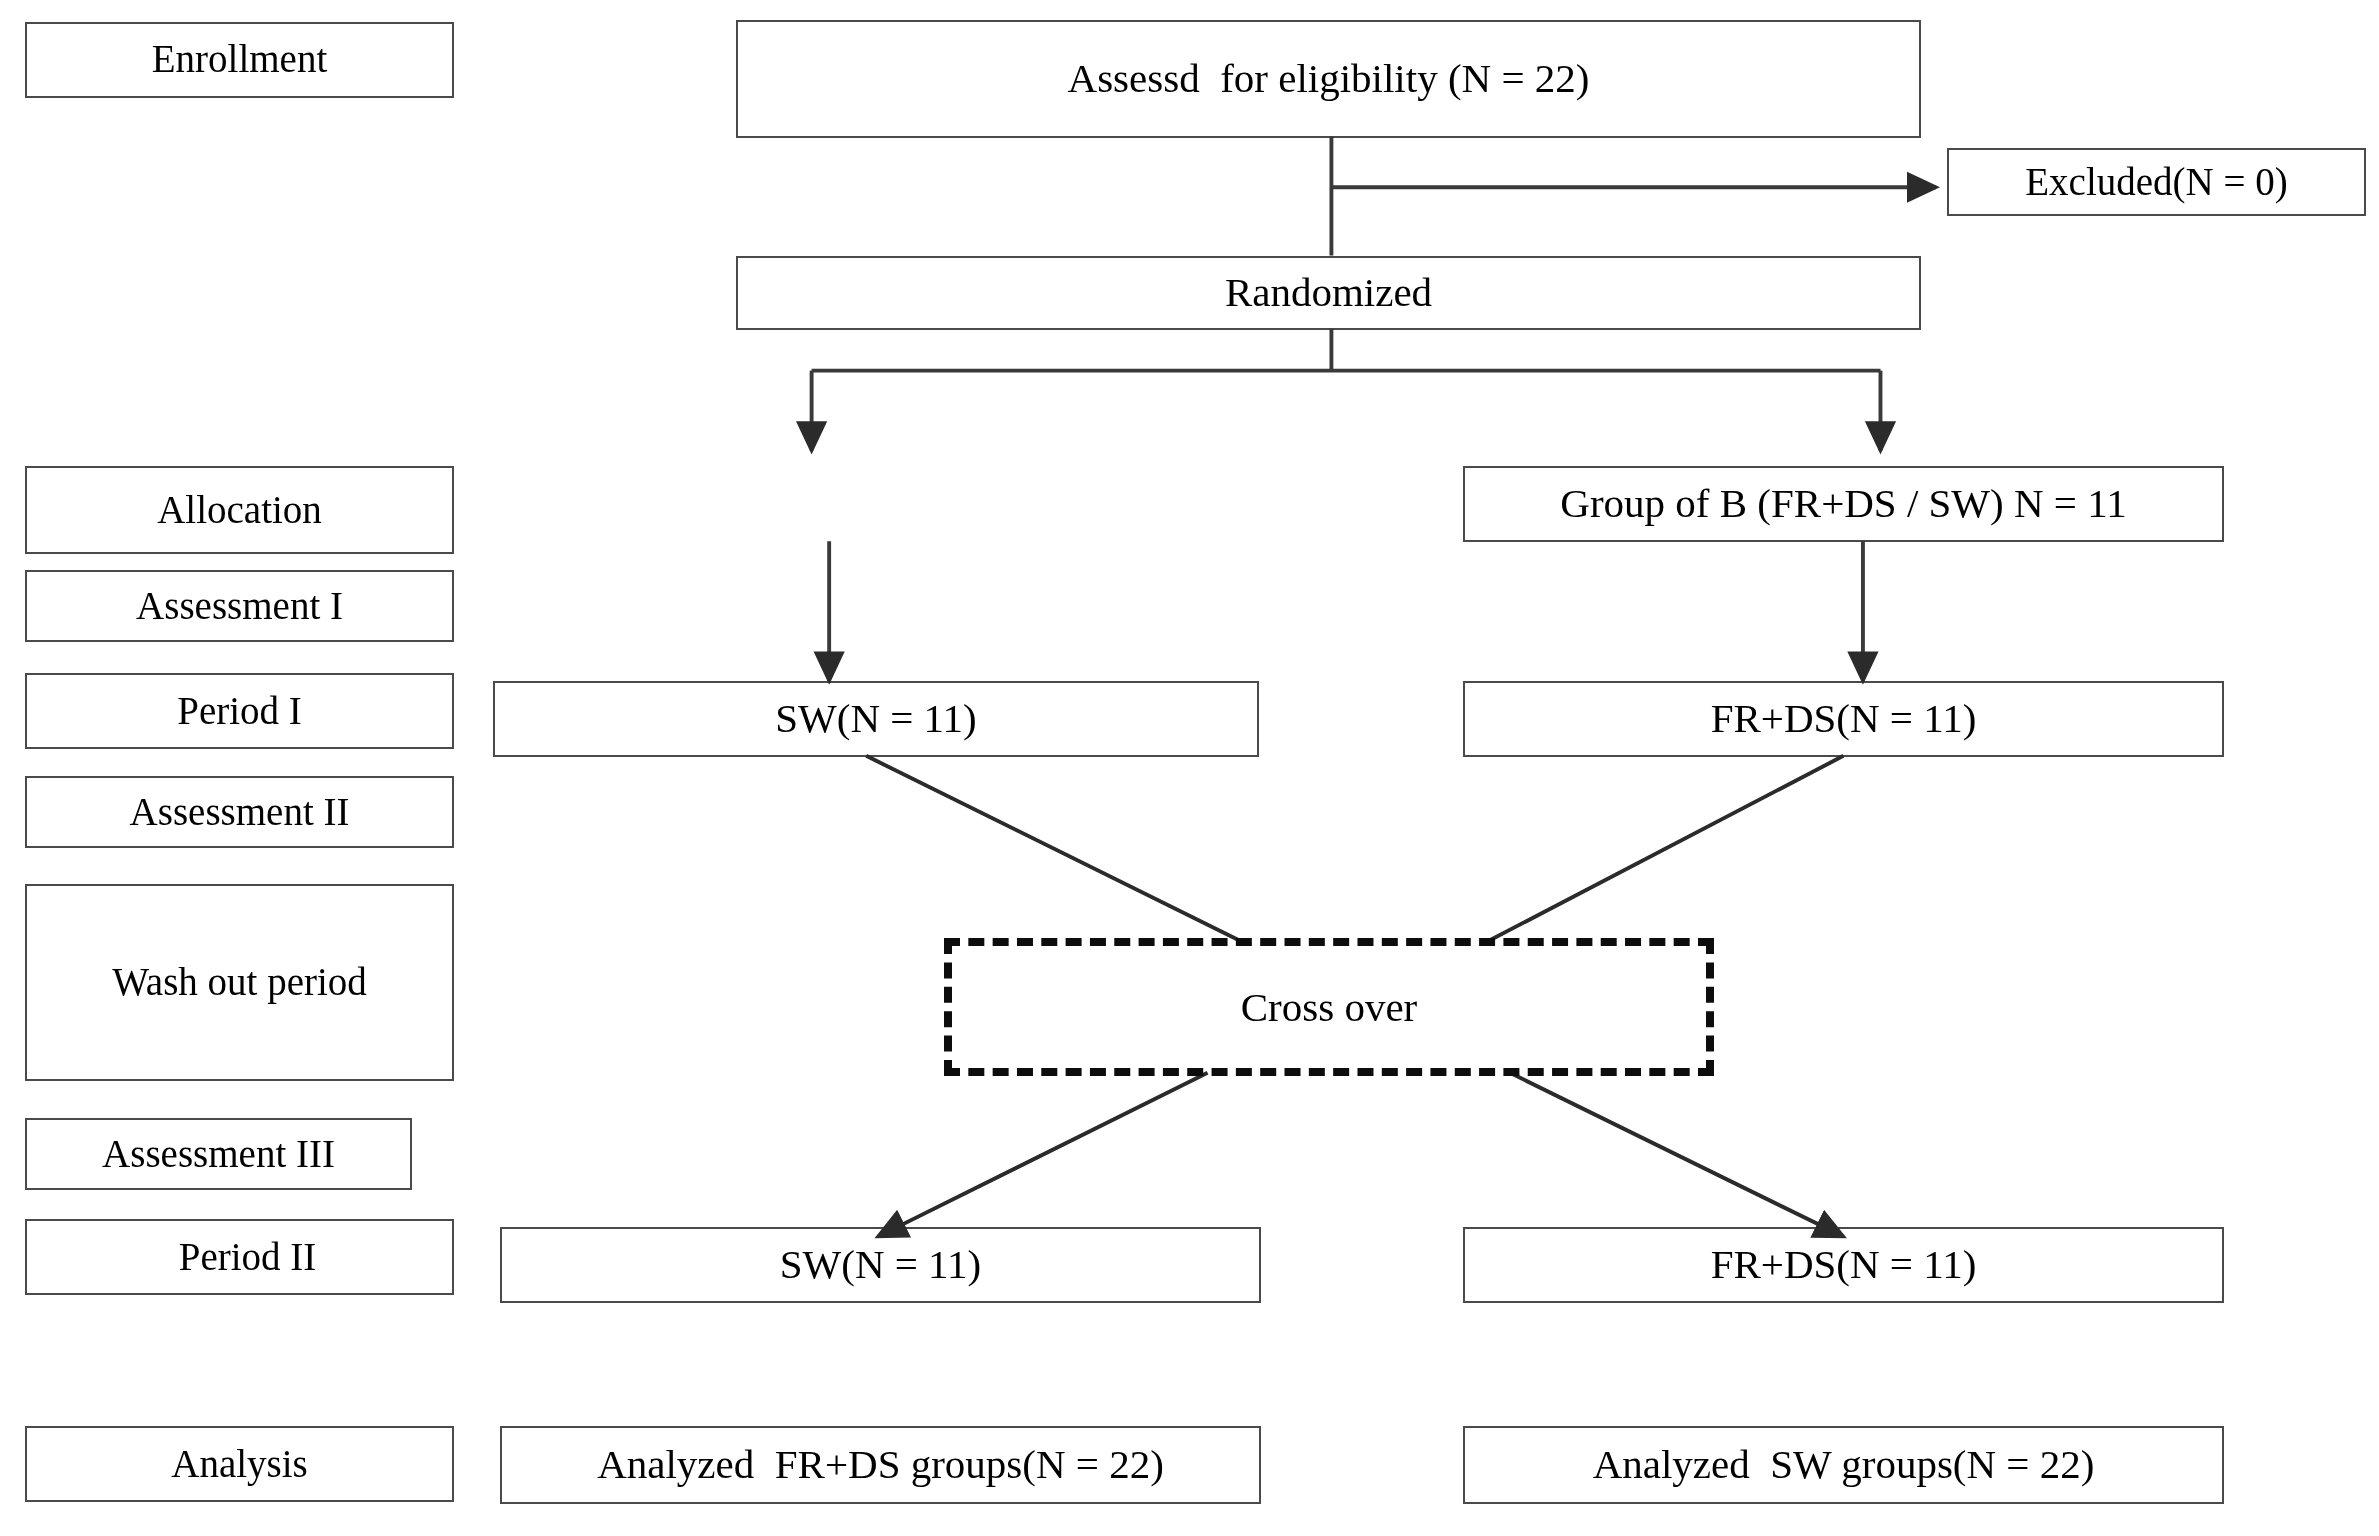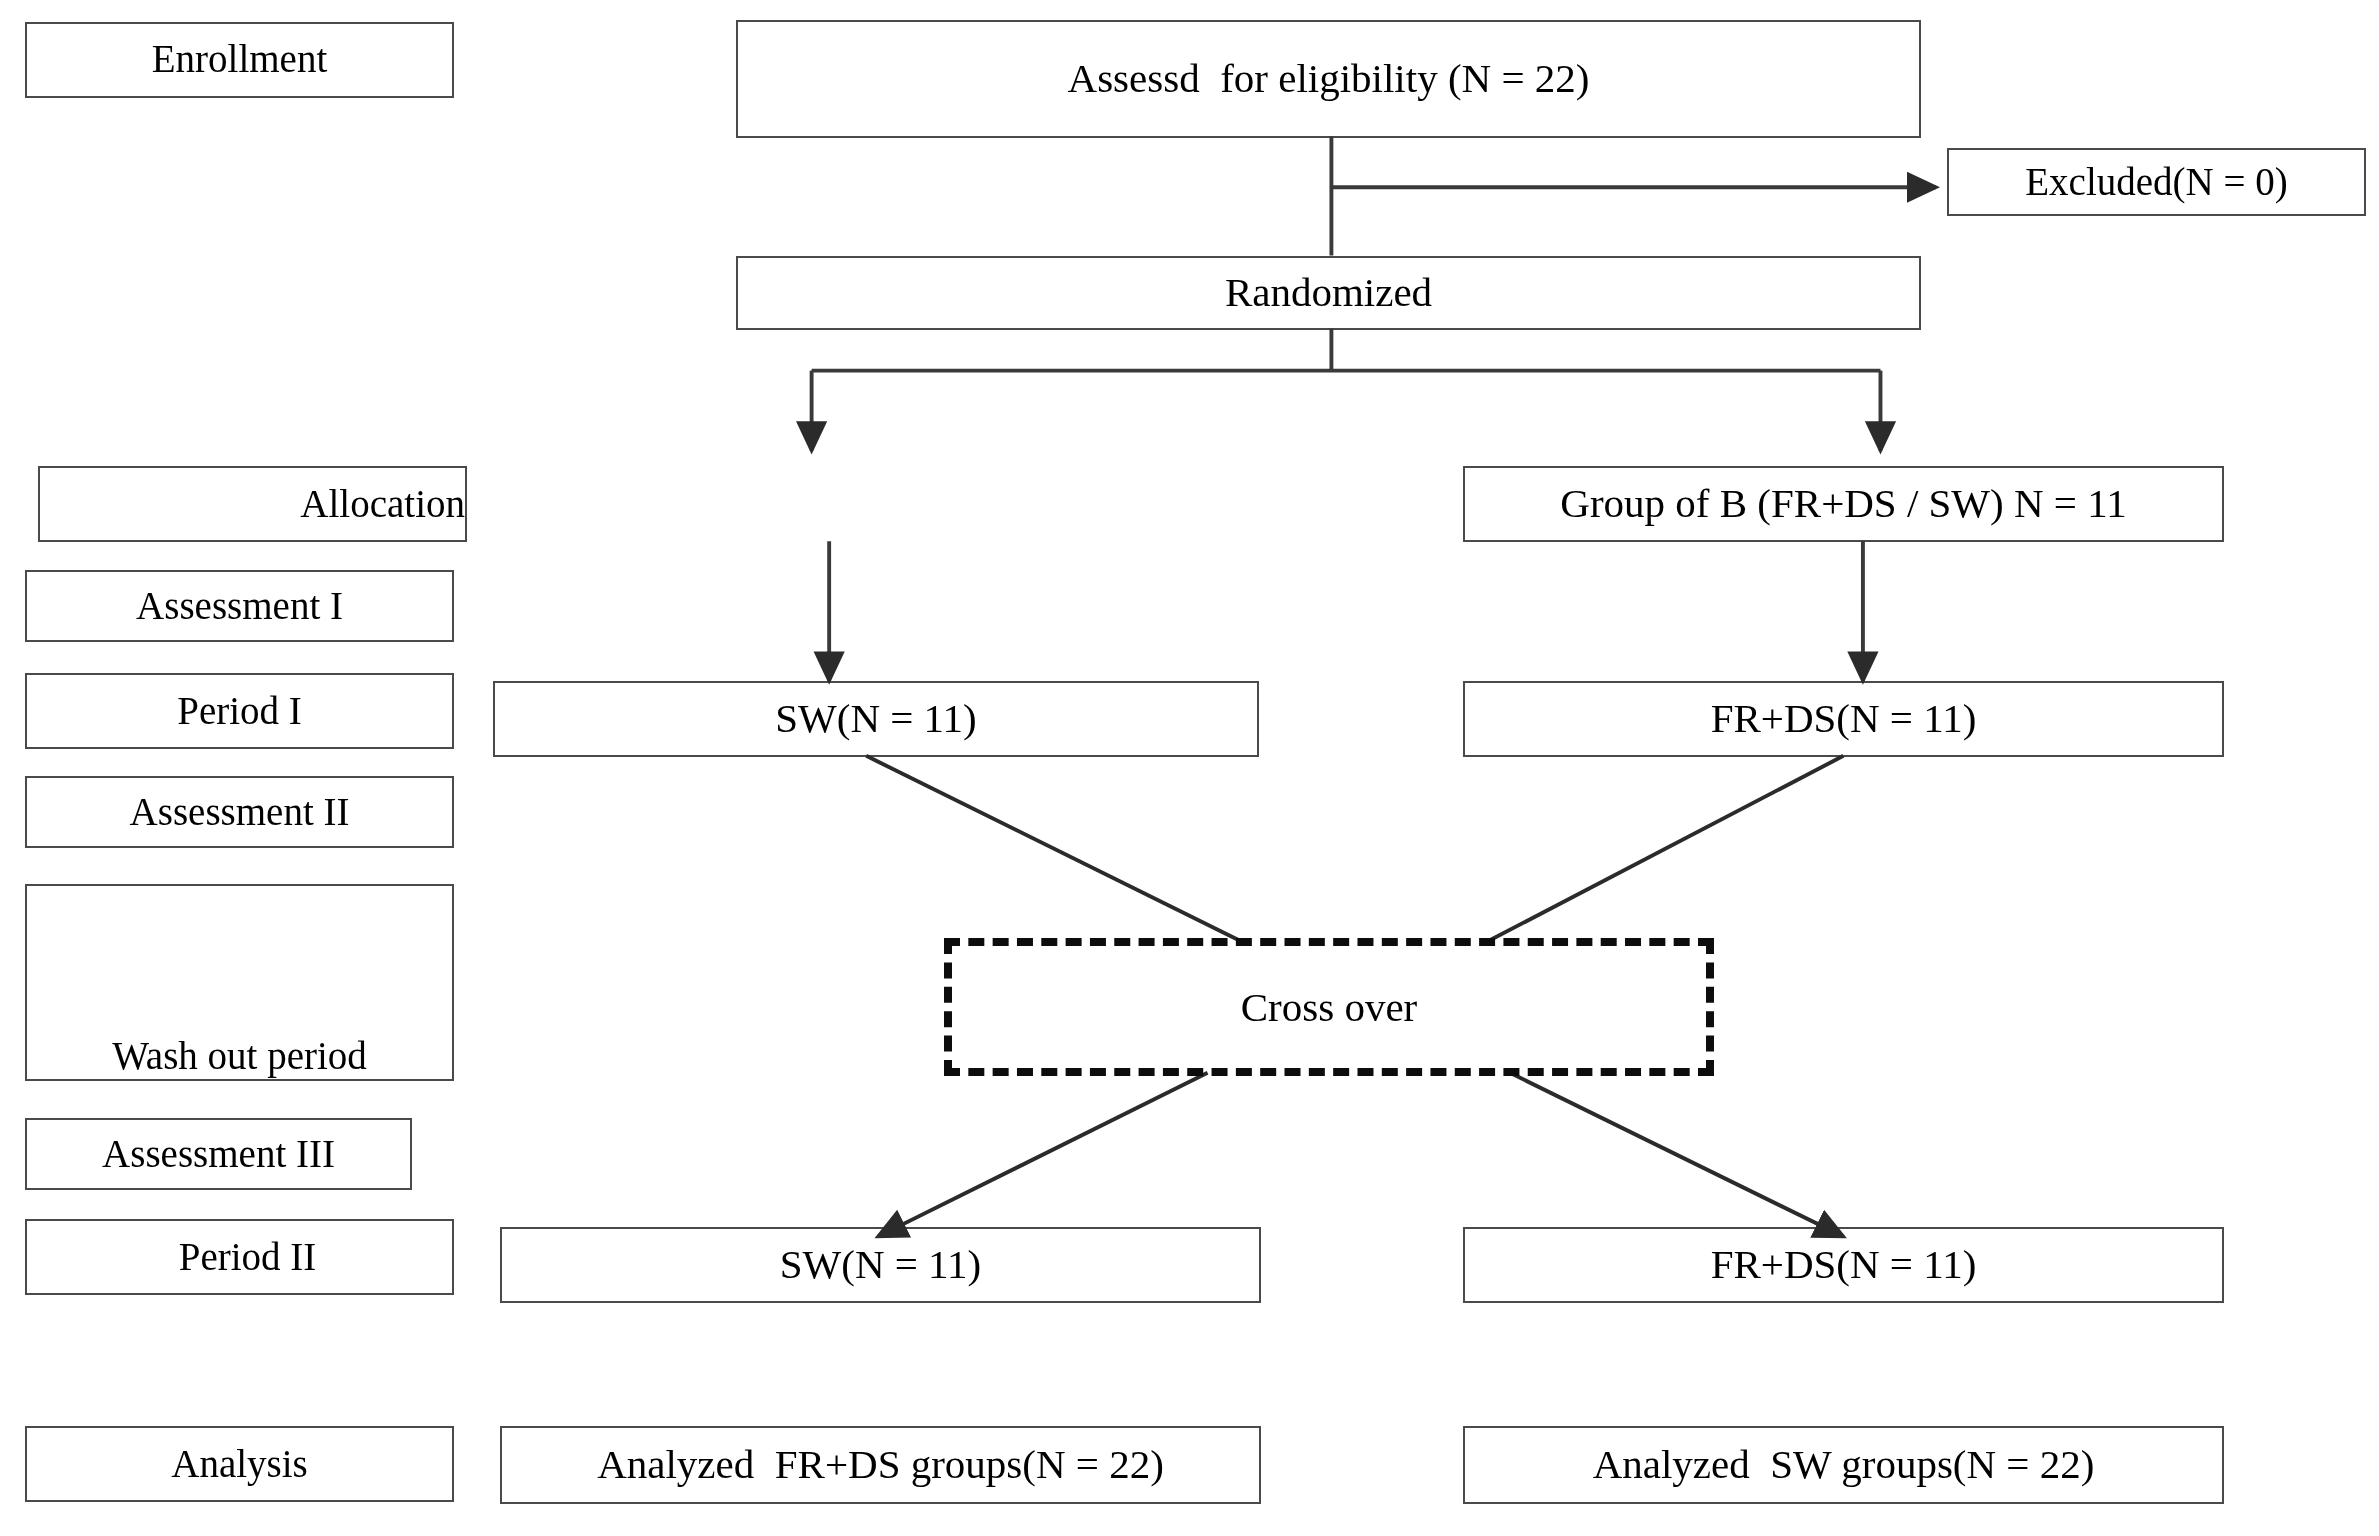--- a/index.html
+++ b/index.html
@@ -90,37 +90,37 @@
 
     <line x1="1238" y1="1100" x2="900" y2="1268" stroke="#2b2b2b" stroke-width="4" marker-end="url(#arrowhead)"></line>
 
     <line x1="1548" y1="1100" x2="1890" y2="1268" stroke="#2b2b2b" stroke-width="4" marker-end="url(#arrowhead)"></line>
   </svg>
 
   <div class="box stage-box" style="left:25px;  top:21.5px;   width:429px; height:76px;">
     <span>Enrollment</span>
   </div>
 
-  <div class="box stage-box" style="left:38px;  top:466px;  width:429px; height:76px;justify-content:flex-end;">
+  <div class="box stage-box" style="left:25px;  top:466px;  width:429px; height:88px;">
     <span>Allocation</span>
   </div>
 
   <div class="box stage-box" style="left:25px;  top:570px;  width:429px; height:72px;">
     <span>Assessment I</span>
   </div>
 
   <div class="box stage-box" style="left:25px;  top:673px;  width:429px; height:76px;">
     <span>Period I</span>
   </div>
 
   <div class="box stage-box" style="left:25px;  top:776px;  width:429px; height:72px;">
     <span>Assessment II</span>
   </div>
 
-  <div class="box stage-box" style="left:25px;  top:884px;  width:429px; height:197px;align-items:flex-end;">
+  <div class="box stage-box" style="left:25px;  top:884px;  width:429px; height:197px;">
     <span>Wash out period</span>
   </div>
 
   <div class="box stage-box" style="left:25px;  top:1118px; width:387px; height:72px;">
     <span>Assessment III</span>
   </div>
 
   <div class="box stage-box" style="left:25px;  top:1219px; width:429px; height:76px;padding-left:16px;">
     <span>Period II</span>
   </div>

